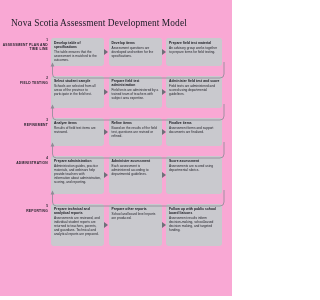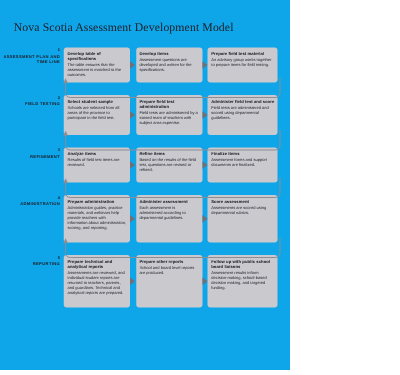--- a/index.html
+++ b/index.html
@@ -2,21 +2,21 @@
 <html><head>
 <meta charset="utf-8">
 <style>
   html,body{margin:0;padding:0;}
   body{
     width:232px;height:300px;overflow:hidden;
     background:#ffffff;
     font-family:"Liberation Sans", sans-serif;
     -webkit-font-smoothing:none;
   }
-  #page{position:relative;width:232px;height:296px;background:#0ea5e9;}
+  #page{position:relative;width:232px;height:296px;background:#f9a8d4;}
 
   
   #title{
     position:absolute;left:11px;top:18px;
     font-family:"Liberation Serif", serif;
     font-size:9.4px;line-height:11px;
     color:#20202a;letter-spacing:.1px;
     white-space:nowrap;
   }
 

